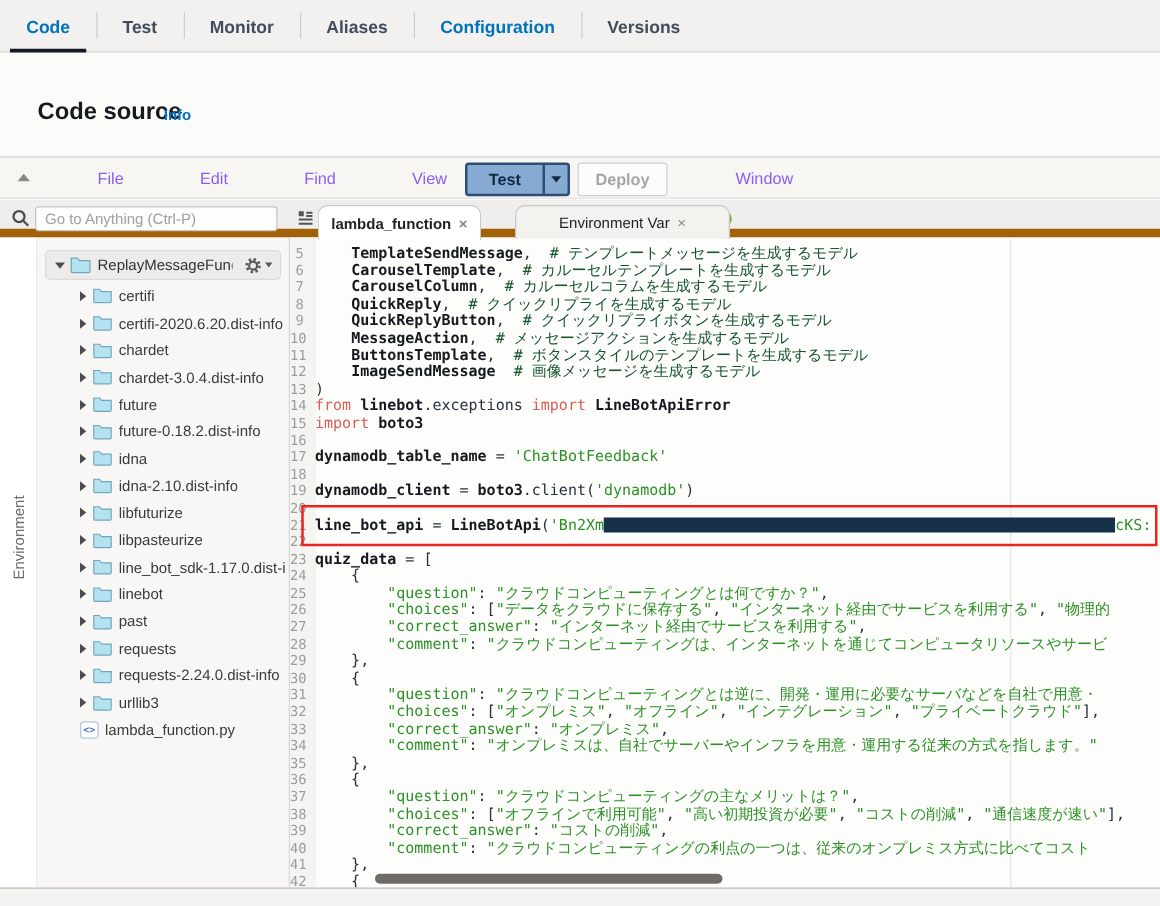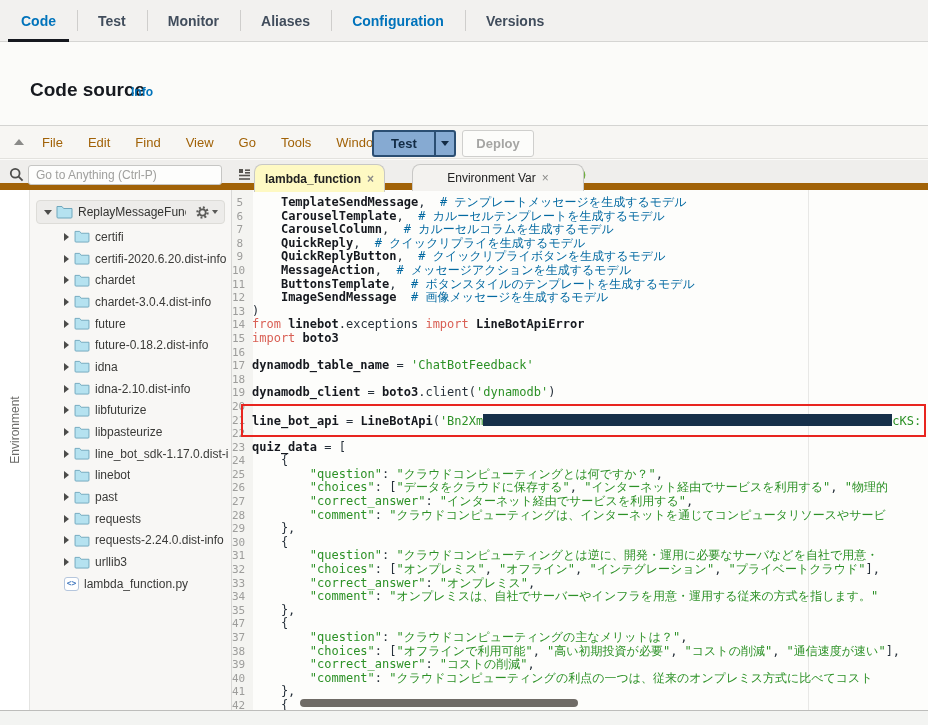--- a/index.html
+++ b/index.html
@@ -14,35 +14,35 @@
   .ctab.active::after { content:""; position:absolute; left:8px; right:8px; bottom:-1px; height:3px; background:#16191f; }
 
   
   .page-head { position:absolute; left:0; top:43px; width:928px; height:82px; background:#fbfbf9;padding-left:44px; }
   .page-title { position:absolute; left:30px; top:36px; font-size:19px; font-weight:700; color:#16191f; }
   .info-link { position:absolute; left:131px; top:42px; font-size:12px; font-weight:700; color:#0073bb; cursor:pointer; }
 
   
   .menu-row { position:absolute; left:0; top:125px; width:928px; height:34px; background:#f7f6f3; border-top:1px solid #d4d4d2; border-bottom:1px solid #e3e2de; display:flex; align-items:center; }
   .collapse-caret { width:0; height:0; border-left:5px solid transparent; border-right:5px solid transparent; border-bottom:6px solid #8a8a88; margin:0 18px 0 14px; cursor:pointer; }
-  .menu-item { font-size:13px; color:#a16207; margin-right:25px; cursor:pointer; }
+  .menu-item { font-size:13px; color:#8b5cf6; margin-right:25px; cursor:pointer;margin-left:36px; }
   .btn-test { position:absolute; left:372px; top:4px; height:27px; display:flex; background:#86aad2; border:2px solid #2b4e72; border-radius:3px; cursor:pointer; }
   .btn-test .lbl { padding:0 17px; display:flex; align-items:center; font-size:13px; font-weight:700; color:#122b45; }
   .btn-test .caret-part { width:20px; border-left:2px solid #2b4e72; display:flex; align-items:center; justify-content:center; }
   .btn-test .caret-part i { width:0; height:0; border-left:4px solid transparent; border-right:4px solid transparent; border-top:5px solid #122b45; }
   .btn-deploy { position:absolute; left:462px; top:4px; height:27px; width:72px; background:#fcfcfa; border:1px solid #cfcfcd; border-radius:3px; font-size:13px; font-weight:700; color:#a5a5a3; display:flex; align-items:center; justify-content:center; }
 
   .nav-row { position:absolute; left:0; top:160px; width:928px; height:30px; background:#efeeec; border-bottom:7px solid #a16207; }
   .search-icon { position:absolute; left:9px; top:7px; }
   .goto-input { position:absolute; left:28px; top:5px; width:194px; height:20px; border:1px solid #c6c6c4; border-radius:3px; background:#fdfdfc; font-size:12px; color:#5a5a58; padding:0 7px; font-family:"Liberation Sans", sans-serif; }
   .goto-input::placeholder { color:#a0a09e; }
   .tablist-icon { position:absolute; left:237px; top:7px; cursor:pointer; }
   .ed-tab { position:absolute; top:4px; height:27px; border:1px solid #c8c8c6; border-bottom:none; border-radius:8px 8px 0 0; display:flex; align-items:center; justify-content:center; gap:6px; font-size:12px; color:#222; z-index:5; cursor:pointer; }
   .ed-tab .x { color:#8a8a88; font-size:12px; cursor:pointer; }
-  .ed-tab.active { left:254px; width:131px; background:#fef9c3; font-weight:700; height:28px; }
+  .ed-tab.active { left:254px; width:131px; background:#ffffff; font-weight:700; height:28px; }
   .ed-tab.inactive { left:412px; width:172px; background:#f3f2ef; }
   .plus-icon { position:absolute; left:570px; top:7px; cursor:pointer; }
 
   
   .main { position:absolute; left:0; top:190px; width:928px; height:520px; }
   .env-strip { position:absolute; left:0; top:0; width:30px; height:520px; background:#ffffff; border-right:1px solid #e4e4e2; }
   .env-label { position:absolute; left:-31px; top:233px; width:92px; text-align:center; font-size:12px; color:#6b6b69; transform:rotate(-90deg); }
   .tree { position:absolute; left:30px; top:0; width:202px; height:520px; background:#f8f7f5; border-right:1px solid #d8d8d6; overflow:hidden; }
   .tree-root { position:relative; margin:10px 6px 2px 6px; height:24px; display:flex; align-items:center; background:#edecea; border:1px solid #dddcd8; border-radius:4px; padding-left:7px; cursor:pointer; }
   .tree-root .rlabel { font-size:12px; color:#333331; margin-left:5px; white-space:nowrap; overflow:hidden; max-width:108px; }
@@ -59,21 +59,21 @@
   .gutter-bg { position:absolute; left:0; top:0; width:21px; height:520px; background:#f4f4f1; }
   .print-margin { position:absolute; left:576px; top:0; width:1px; height:520px; background:#e8e8e6; }
   .code-lines { position:absolute; left:0; top:6px; width:696px; }
   .line { display:flex; height:13.6px; line-height:13.6px; }
   .ln { width:16px; padding-right:5px; text-align:right; font-family:"DejaVu Sans Mono", monospace; font-size:11px; color:#9d9d9b; flex:none; }
   .code { padding-left:4px; font-family:"DejaVu Sans Mono", monospace; font-size:12px; white-space:pre; color:#27313b; }
   .tk-p { color:#27313b; }
   .tk-i { color:#16191f; font-weight:700; }
   .tk-k { color:#d95f54; }
   .tk-s { color:#2c9126; }
-  .tk-c { color:#0369a1; }
+  .tk-c { color:#14532d; }
   .redact { display:inline-block; width:409px; height:12px; background:#16304a; vertical-align:middle; margin-bottom:2px; }
   .hl-box { position:absolute; left:9px; top:214px; width:685px; height:33px; border:2px solid #e8251f; pointer-events:none; z-index:8; }
   .hscroll-thumb { position:absolute; left:68px; top:509px; width:278px; height:8px; background:#6f6b66; border-radius:4px; z-index:9; cursor:grab; }
 
   .bottom-strip { position:absolute; left:0; top:710px; width:928px; height:15px; background:#f3f4f2; border-top:1px solid #bdbdbb; }
   svg { display:block; }
 </style>
 </head>
 <body>
 
@@ -462,21 +462,21 @@
           </div>
           <div class="line">
             <span class="ln">34</span>
             <span class="code"><span class="tk-p">        </span><span class="tk-s">"comment"</span><span class="tk-p">: </span><span class="tk-s">"オンプレミスは、自社でサーバーやインフラを用意・運用する従来の方式を指します。"</span></span>
           </div>
           <div class="line">
             <span class="ln">35</span>
             <span class="code"><span class="tk-p">    },</span></span>
           </div>
           <div class="line">
-            <span class="ln">47</span>
+            <span class="ln">36</span>
             <span class="code"><span class="tk-p">    {</span></span>
           </div>
           <div class="line">
             <span class="ln">37</span>
             <span class="code"><span class="tk-p">        </span><span class="tk-s">"question"</span><span class="tk-p">: </span><span class="tk-s">"クラウドコンピューティングの主なメリットは？"</span><span class="tk-p">,</span></span>
           </div>
           <div class="line">
             <span class="ln">38</span>
             <span class="code"><span class="tk-p">        </span><span class="tk-s">"choices"</span><span class="tk-p">: [</span><span class="tk-s">"オフラインで利用可能"</span><span class="tk-p">, </span><span class="tk-s">"高い初期投資が必要"</span><span class="tk-p">, </span><span class="tk-s">"コストの削減"</span><span class="tk-p">, </span><span class="tk-s">"通信速度が速い"</span><span class="tk-p">],</span></span>
           </div>

